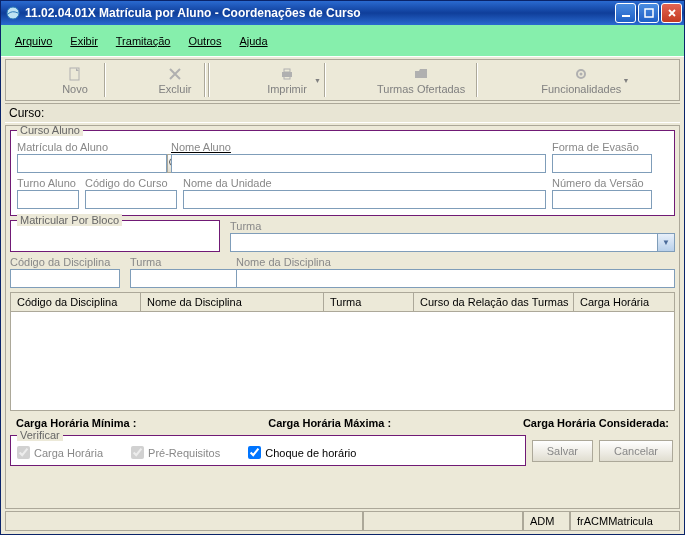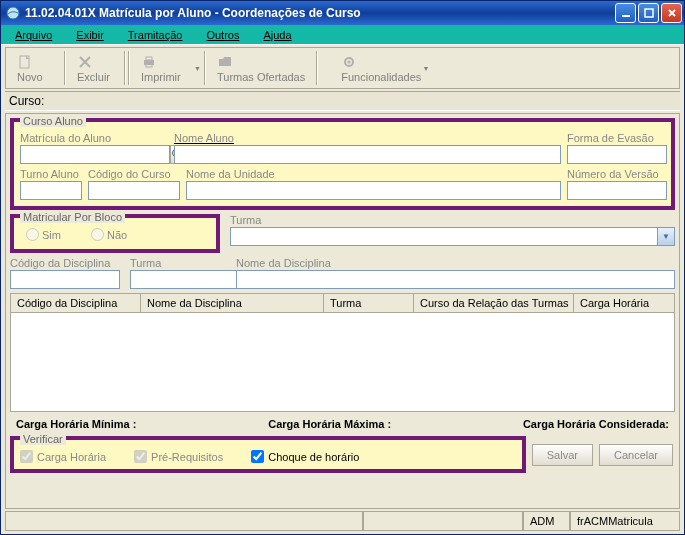--- a/index.html
+++ b/index.html
@@ -42,42 +42,43 @@
     border-radius: 3px;
     display: flex; align-items:center; justify-content:center;
     color: #fff; font-weight: bold; font-size: 11px;
     cursor: pointer;
   }
   .titlebar .win-btn.close {
     background: linear-gradient(to bottom,#E46452,#C33A22);
   }
   
   .menubar {
-    height: 20px; background:#14b8a6;
+    height: 32px; background:#86efac;
     display:flex; align-items:center;
-    padding: 0 6px; gap: 8px;
+    padding: 0 6px; gap: 2px;
     border-bottom: 1px solid #fff;
   }
   .menubar .menu-item { padding: 2px 8px; cursor: pointer; }
   .menubar .menu-item u { text-decoration: underline; }
   
   .toolbar {
     height: 42px;
     border: 1px solid #ACA899;
     margin: 2px 4px 0 4px;
     background:#ECE9D8;
     display:flex; align-items:stretch;
     padding: 1px;
   }
   .tool-btn {
-    display:flex; flex-direction:column; justify-content:center;
+    display:flex; flex-direction:column; align-items:center; justify-content:center;
     padding: 2px 10px; gap:1px;
     color:#808080; cursor:pointer;
     position:relative;
     min-width:56px;
+    margin-left:40px;
   }
   .tool-btn.active { color:#000; }
   .tool-btn .icon { width:16px; height:16px; display:flex;align-items:center;justify-content:center; }
   .tool-btn .lbl { font-size:11px; }
   .tool-sep { width:2px; border-left:1px solid #ACA899; border-right:1px solid #fff; margin:2px 1px;}
   .tool-drop { font-size:7px; color:#808080; position:absolute; right:2px; top:50%; transform:translateY(-50%);}
   
   .curso-bar {
     margin: 2px 4px 0 4px;
     border-top:1px solid #ACA899;
@@ -91,24 +92,24 @@
     flex:1;
     margin: 2px 4px 0 4px;
     border:1px solid #ACA899;
     background:#ECE9D8;
     padding:4px;
     display:flex; flex-direction:column; gap:4px;
     overflow:hidden;
   }
   
   .groupbox {
-    border:4px solid #701a75;
+    border:1px solid #701a75;
     position:relative;
-    padding: 10px 4px 6px 6px;
-    background:#fef9c3;
+    padding: 10px 22px 6px 6px;
+    background:#ffffff;
   }
   .groupbox > .legend {
     position:absolute; top:-7px; left:6px;
     background:#ECE9D8; padding:0 3px;
     color:#666; font-size:11px;
   }
   
   .row { display:flex; gap:6px; align-items:flex-end; }
   .field { display:flex; flex-direction:column; }
   .field .lbl { color:#888; font-size:11px; margin-bottom:1px; white-space:nowrap; }
@@ -319,30 +320,20 @@
         <div class="field" style="width:100px;">
           <span class="lbl">Número da Versão</span>
           <input class="txt" style="">
         </div>
       </div>
     </div>
 
     <div class="row" style="gap:10px; align-items:stretch;">
       <div class="groupbox" style="width:210px; padding-top:8px;">
         <span class="legend">Matricular Por Bloco</span>
-        <div style="display:flex; gap:30px; padding:2px 6px;">
-          <label class="radio">
-            <input type="radio" name="bloco" disabled="" style=""> 
-              <span>Sim</span>
-          </label>
-          <label class="radio">
-            <input type="radio" name="bloco" disabled="" style=""> 
-              <span>Não</span>
-          </label>
-        </div>
       </div>
       <div class="field" style="flex:1;">
         <span class="lbl">Turma</span>
         <div class="combo">
           <input class="txt" style="">
           <div class="drop">▼</div>
         </div>
       </div>
     </div>
 

